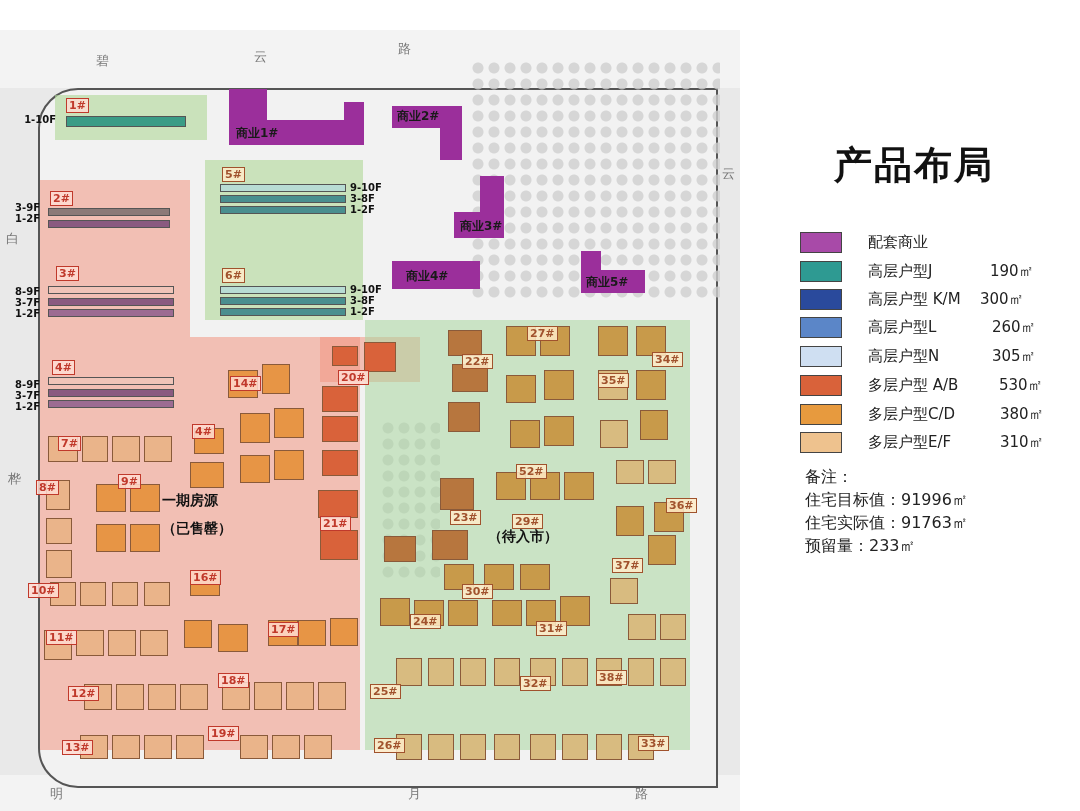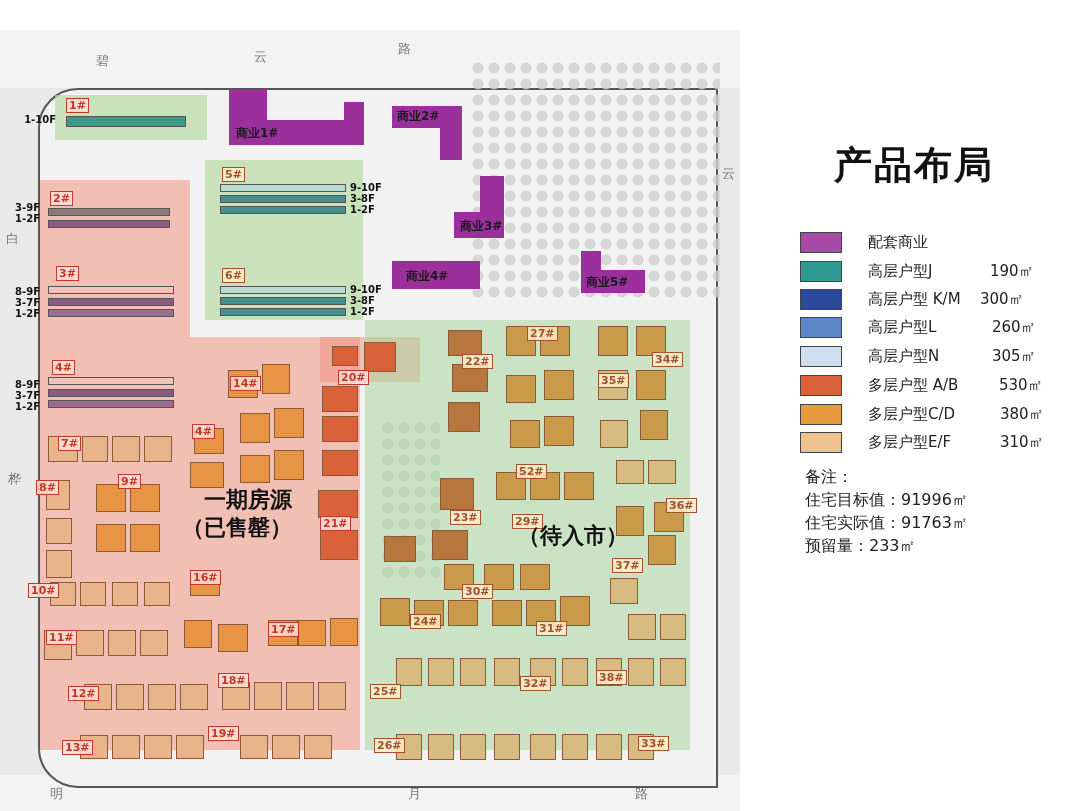--- a/index.html
+++ b/index.html
@@ -35,21 +35,21 @@
   .bldg-tag.green { color: #a0522d; background: rgba(255,235,200,.85); border-color: #a0522d; }
 
   .house { position: absolute; border: 1px solid #8a5a3a; }
   .house.ab { background: #d9623a; }
   .house.cd { background: #e79545; }
   .house.ef { background: #eab48a; }
   .house.g-cd { background: #c89a4a; }
   .house.g-ef { background: #d8bb80; }
   .house.g-ab { background: #b7763e; }
 
-  .phase-label { position: absolute; font-size: 22px; font-weight: bold; color: #111; text-align: right; line-height: 28px; }
+  .phase-label { position: absolute; font-size: 14px; font-weight: bold; color: #111; text-align: left; line-height: 28px; }
 
   #legend { position: absolute; left: 790px; top: 130px; width: 290px; }
   .legend-title { position: absolute; left: 44px; top: 10px; font-size: 38px; font-weight: 900; color: #111; letter-spacing: 2px; }
   .legend-row { position: absolute; left: 10px; height: 24px; width: 270px; }
   .swatch { position: absolute; left: 0; top: 2px; width: 42px; height: 21px; border: 1px solid #444; }
   .legend-name { position: absolute; left: 68px; top: 3px; font-size: 15px; color: #222; white-space: nowrap; }
   .legend-area { position: absolute; top: 3px; font-size: 15px; color: #222; white-space: nowrap; }
   .notes { position: absolute; left: 15px; top: 335px; font-size: 16px; color: #222; line-height: 23px; }
 </style>
 </head>

